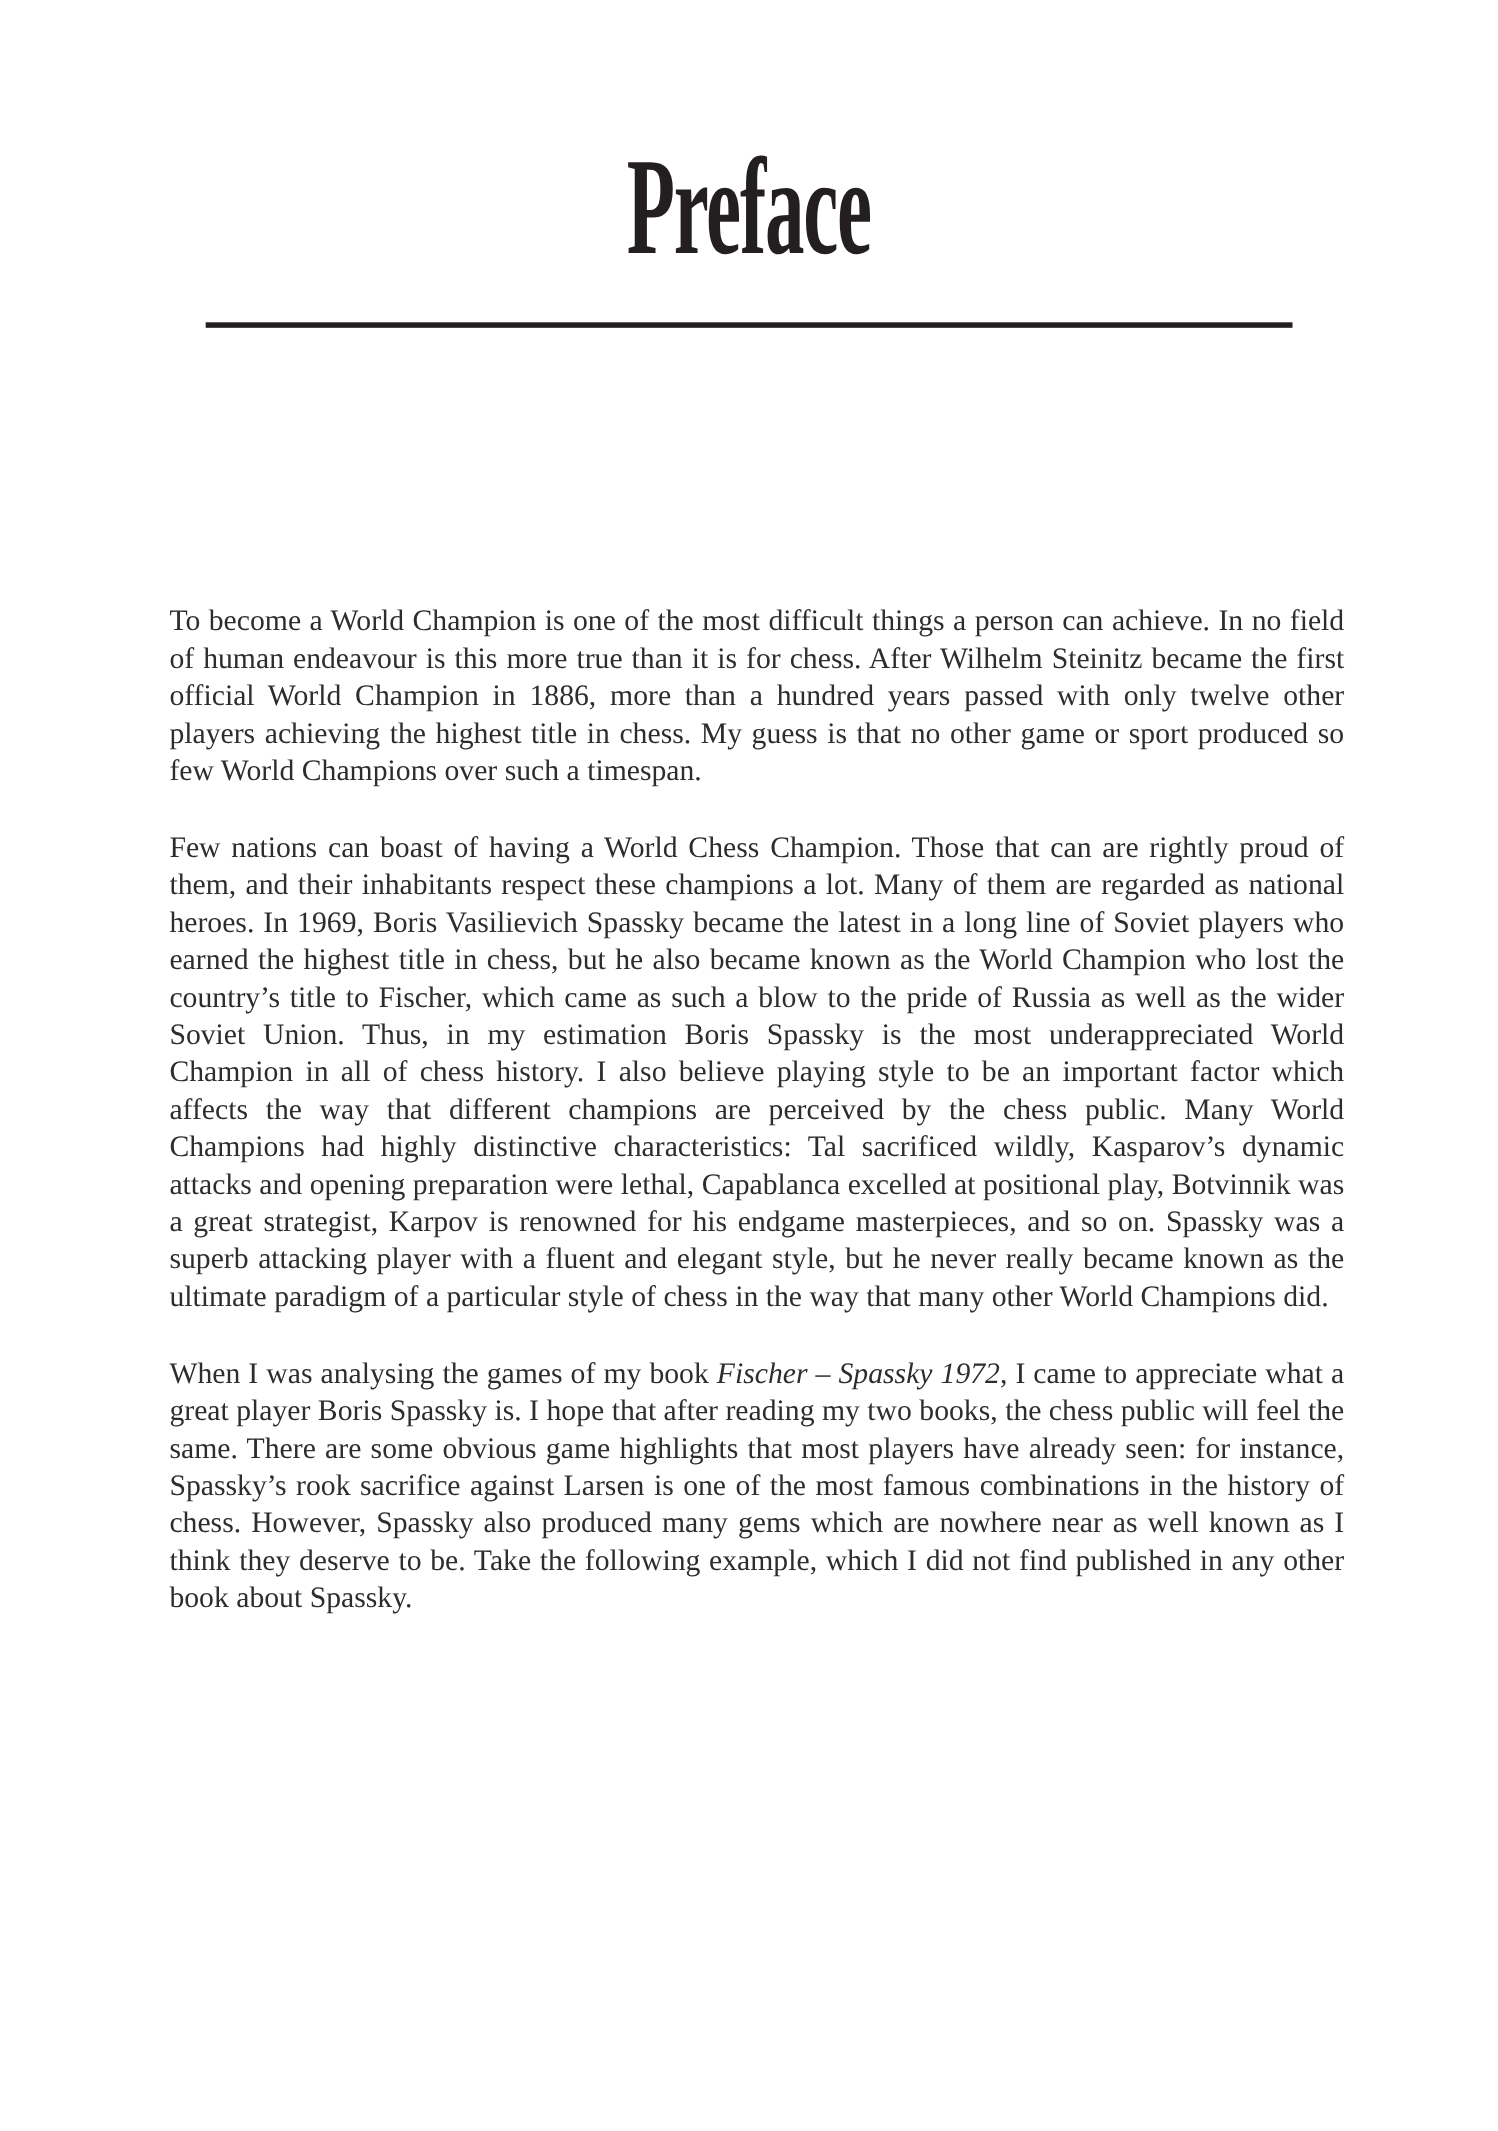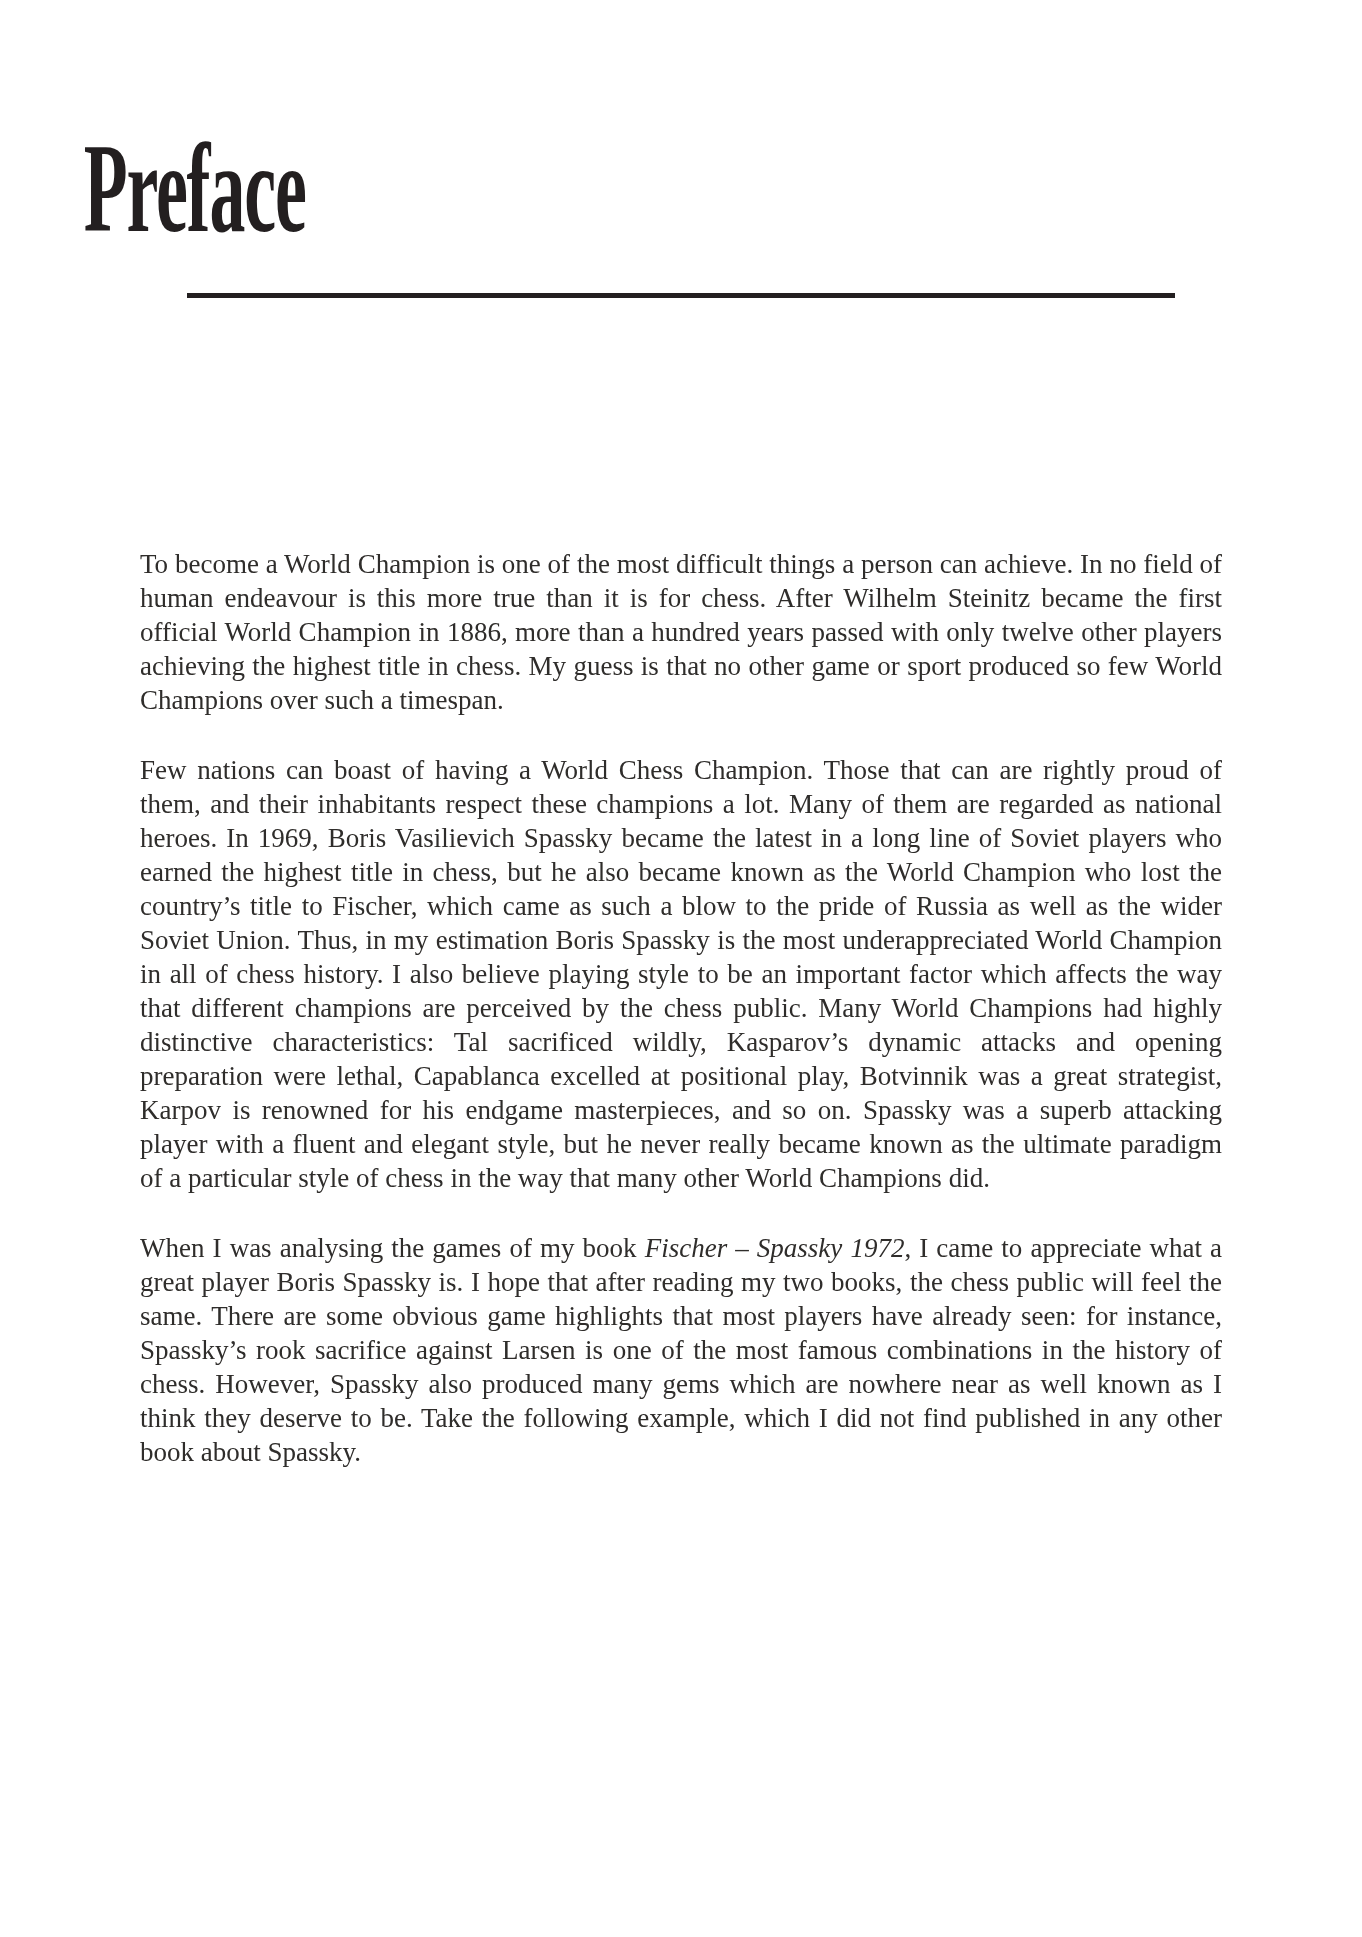--- a/index.html
+++ b/index.html
@@ -15,21 +15,21 @@
     background: var(--bg, #ffffff);
     overflow: hidden;
     font-family: "Liberation Serif", serif;
   }
 
   .title-wrap {
     position: absolute;
     top: 126px;
     left: 0;
     width: 100%;
-    text-align: left;
+    text-align: center;
   }
 
   .page-title {
     display: inline-block;
     font-family: "Liberation Serif", serif;
     font-weight: 700;
     font-size: 126px;
     line-height: 1;
     letter-spacing: -2px;
     color: var(--ink, #1d1a1b);
@@ -52,21 +52,21 @@
     top: 547px;
     left: 140px;
     width: 1082px;
     color: var(--body-ink, #2f2d2b);
     font-size: 27px;
     line-height: 34px;
     text-align: justify;
   }
 
   .body-text p {
-    margin: 0 0 36px 0;
+    margin: 0 0 36px 14px;
   }
 
   .body-text p:last-child {
     margin-bottom: 0;
   }
 
   .body-text em {
     font-style: italic;
   }
 </style>

